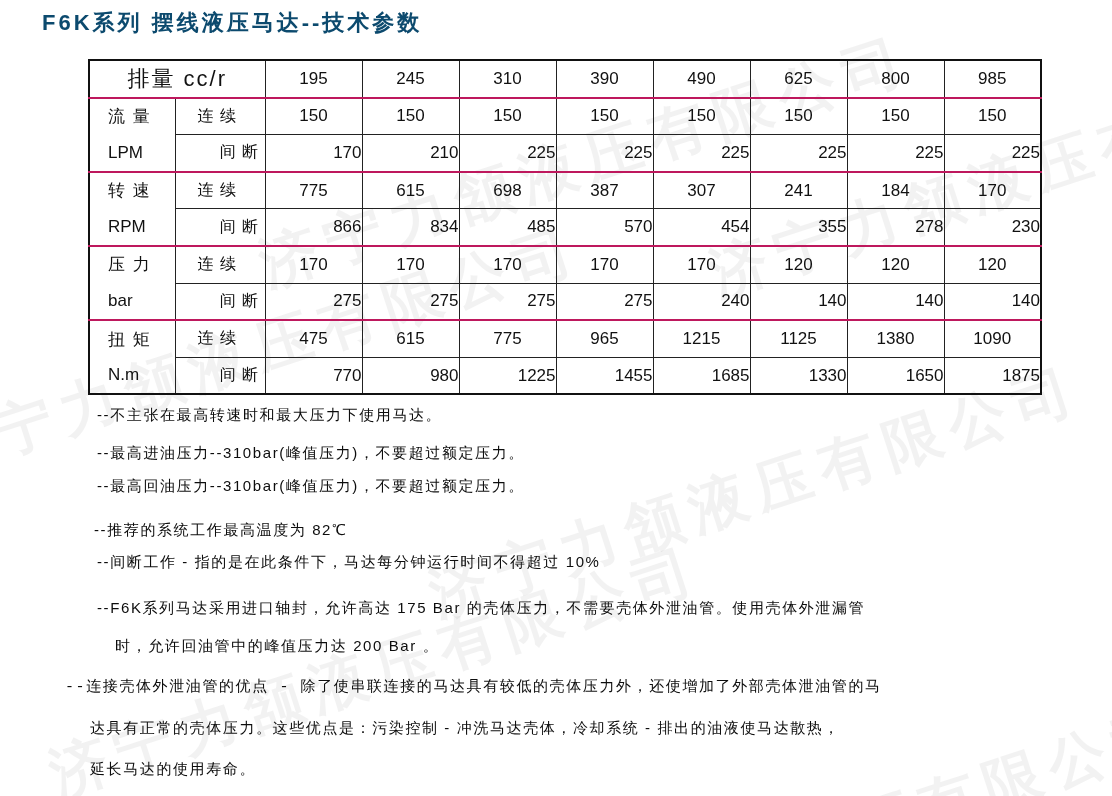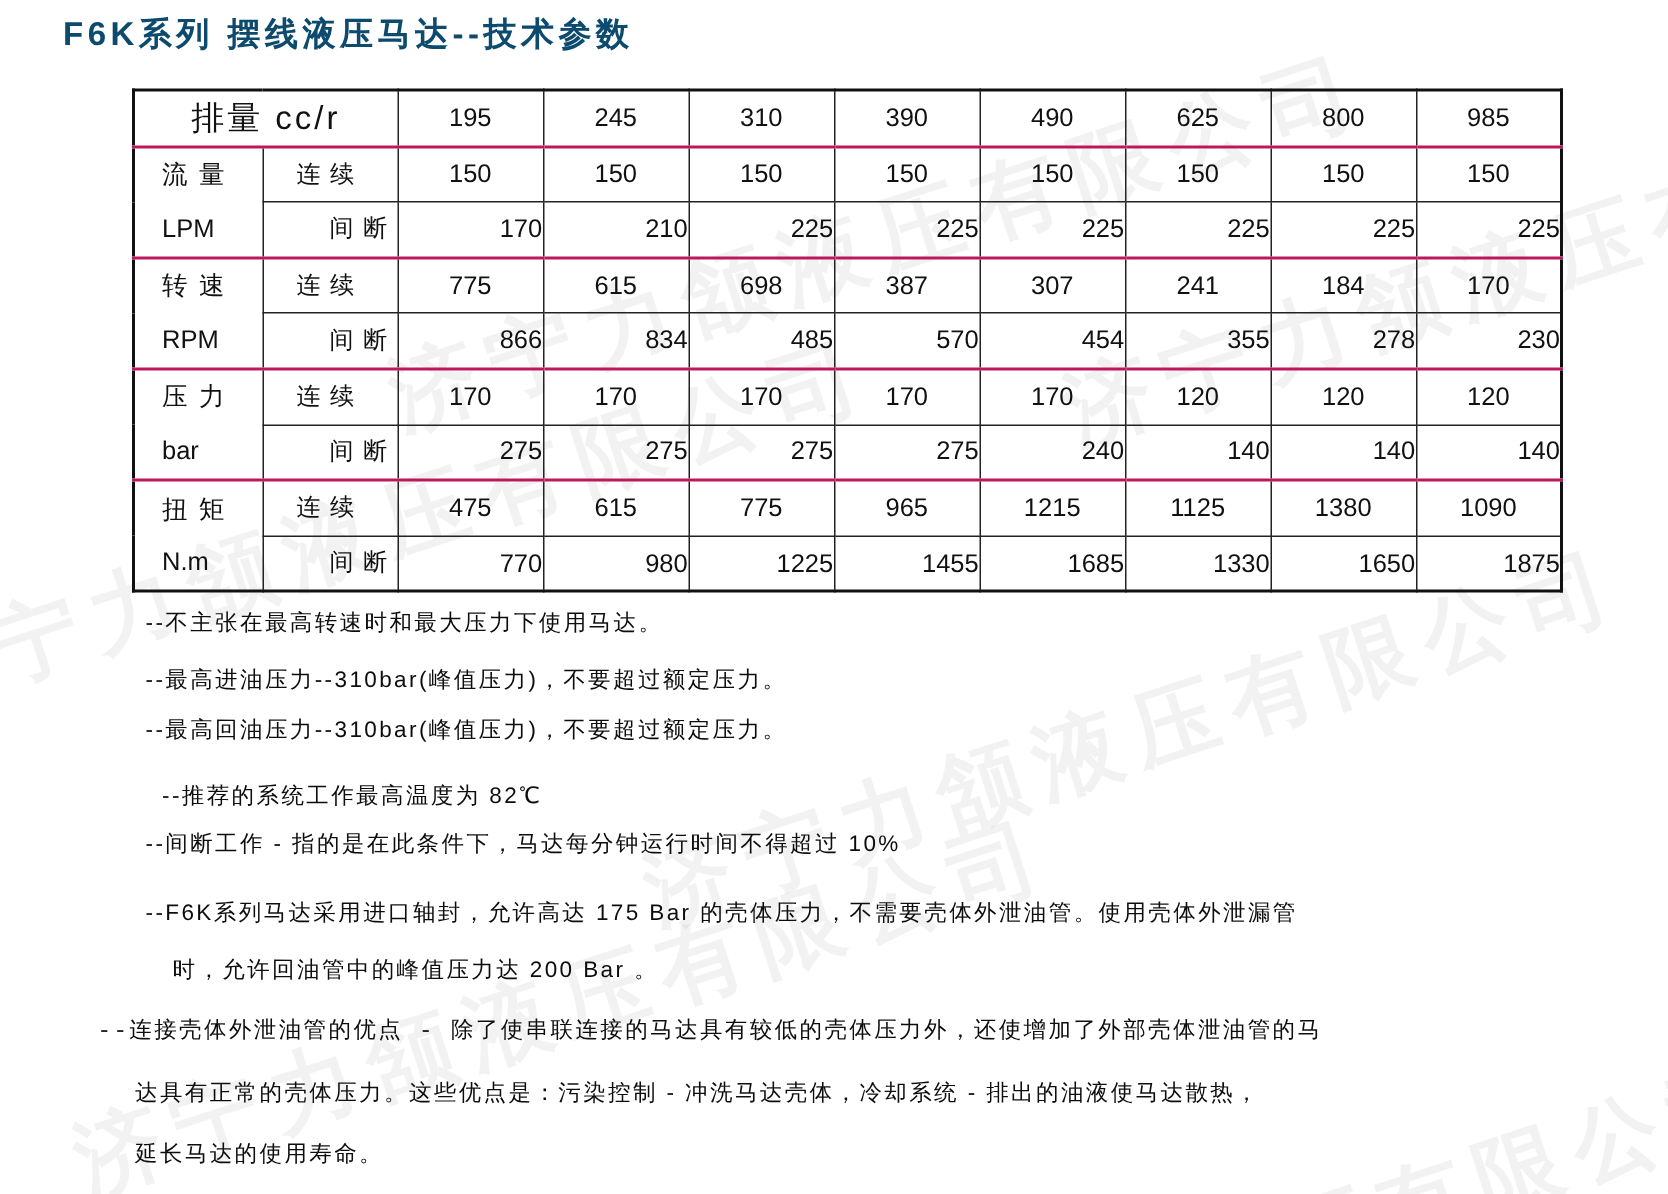--- a/index.html
+++ b/index.html
@@ -235,21 +235,21 @@
         <td>1650</td>
         <td>1875</td>
       </tr>
     </tbody>
       </table>
 
     <div>
       <div class="note" style="left:97px;  top:406px;">--不主张在最高转速时和最大压力下使用马达。</div>
       <div class="note" style="left:97px;  top:444px;">--最高进油压力--310bar(峰值压力)，不要超过额定压力。</div>
       <div class="note" style="left:97px;  top:477px;">--最高回油压力--310bar(峰值压力)，不要超过额定压力。</div>
-      <div class="note" style="left:108px;  top:521px;">--推荐的系统工作最高温度为 82℃</div>
+      <div class="note" style="left:94px;  top:521px;">--推荐的系统工作最高温度为 82℃</div>
       <div class="note" style="left:97px;  top:553px;">--间断工作 - 指的是在此条件下，马达每分钟运行时间不得超过 10%</div>
       <div class="note" style="left:97px;  top:599px;text-align:right;">--F6K系列马达采用进口轴封，允许高达 175 Bar 的壳体压力，不需要壳体外泄油管。使用壳体外泄漏管</div>
       <div class="note" style="left:115px; top:637px;">时，允许回油管中的峰值压力达 200 Bar 。</div>
       <div class="note" style="left:65px;  top:677px;font-family:Liberation Mono, monospace;">--连接壳体外泄油管的优点 - 除了使串联连接的马达具有较低的壳体压力外，还使增加了外部壳体泄油管的马</div>
       <div class="note" style="left:90px;  top:719px;">达具有正常的壳体压力。这些优点是：污染控制 - 冲洗马达壳体，冷却系统 - 排出的油液使马达散热，</div>
       <div class="note" style="left:90px;  top:760px;">延长马达的使用寿命。</div>
     </div>
 
   </div>
 </div>

